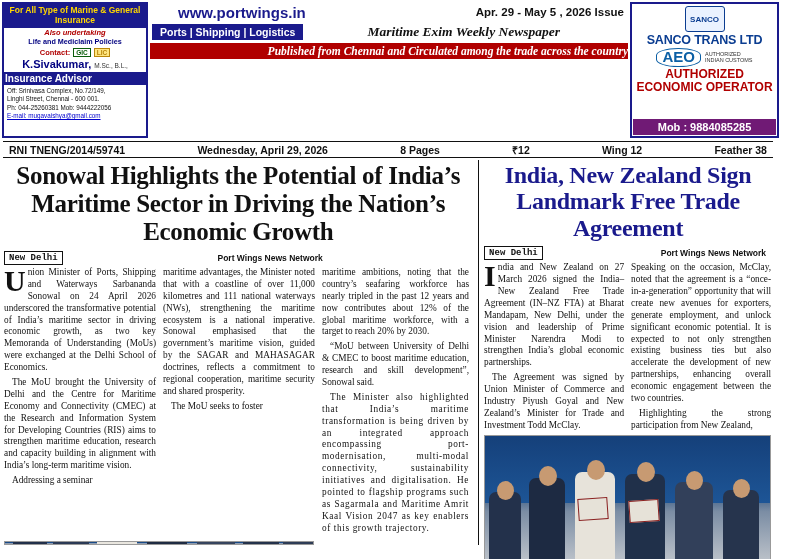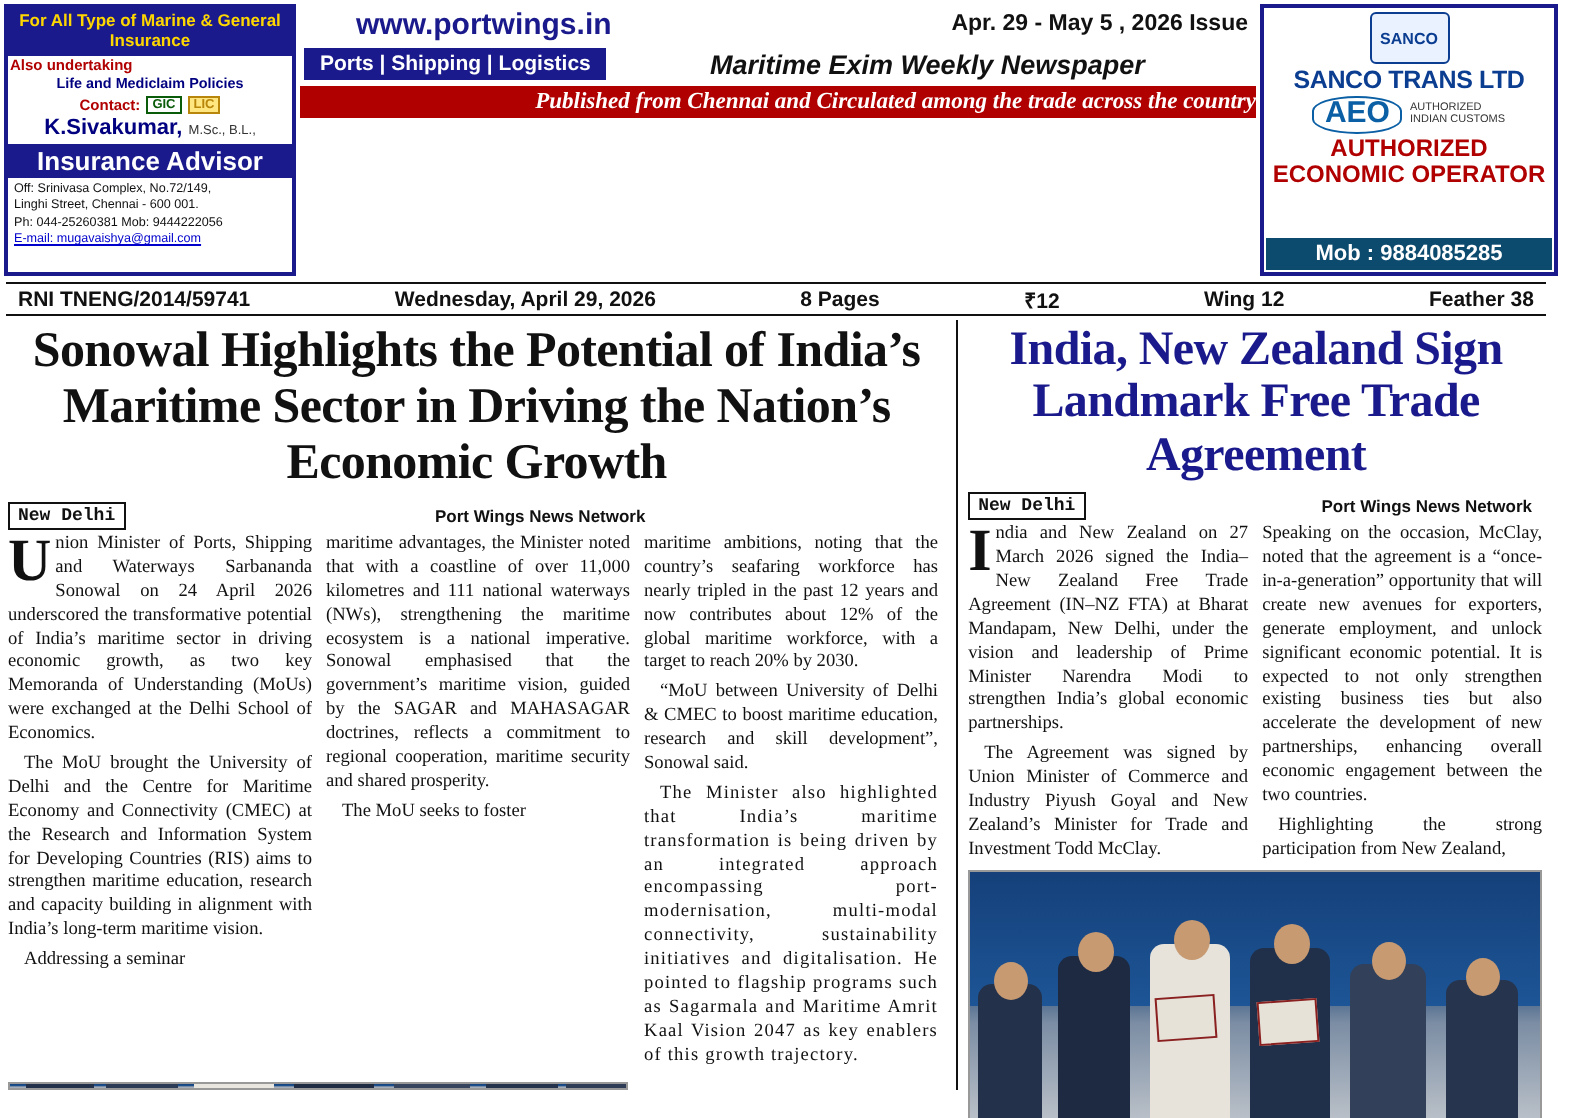--- a/index.html
+++ b/index.html
@@ -38,21 +38,23 @@
   .ad-left-top {
     background: #1a1a8c;
     color: #ffd700;
     text-align: center;
     font-weight: bold;
     font-size: 8.5px;
     line-height: 1.15;
     padding: 2px 2px;
   }
   .ad-left-sub {
+    text-align: center;
     font-size: 7.5px;
+    font-style: italic;
     color: #b00000;
     line-height: 1.15;
     padding: 1px 1px;
     font-weight: bold;
   }
   .ad-left-sub2 {
     text-align: center;
     font-size: 7.2px;
     color: #000080;
     line-height: 1.15;
@@ -89,22 +91,22 @@
     text-align: center;
     font-size: 11px;
     font-weight: bold;
     color: #000080;
     line-height: 1.1;
   }
   .ad-name small { font-size: 6.5px; font-weight: normal; color: #333; }
   .ad-role {
     background: #1a1a8c;
     color: #fff;
-    text-align: center;
-    font-size: 13px;
+    text-align: left;
+    font-size: 10px;
     font-weight: bold;
     padding: 1px;
     margin: 1px 0;
   }
   .ad-addr {
     font-size: 6.3px;
     line-height: 1.35;
     color: #111;
     padding: 1px 3px;
   }
@@ -168,21 +170,21 @@
   .mast-cats {
     background: #1a1a8c;
     color: #fff;
     font-family: "Liberation Sans", sans-serif;
     font-size: 10.5px;
     font-weight: bold;
     padding: 2px 8px;
     white-space: nowrap;
   }
   .mast-tag {
-    font-family: Liberation Sans, sans-serif;
+    font-family: Liberation Serif, serif;
     font-style: italic;
     font-weight: bold;
     font-size: 13.5px;
     color: #111;
     flex: 1;
     text-align: center;
     padding-right: 10px;
   }
   .mast-strip {
     background: #b00000;
@@ -251,21 +253,21 @@
     text-align: left;
   }
   .aeo-authorized {
     font-size: 12px;
     font-weight: bold;
     color: #b00000;
     line-height: 1.15;
     text-align: center;
   }
   .mob-bar {
-    background: #0c4a6e;
+    background: #701a75;
     color: #fff;
     font-size: 11px;
     font-weight: bold;
     text-align: center;
     padding: 2px 0;
     width: 100%;
     margin-top: auto;
   }
 
   

